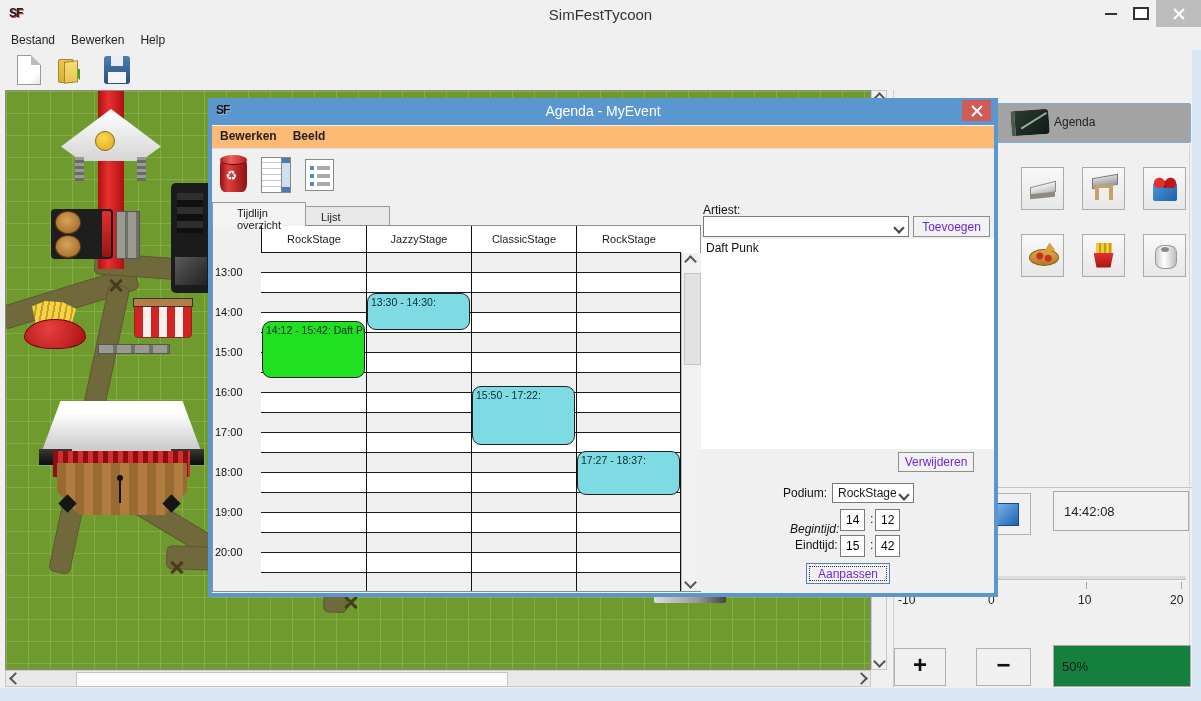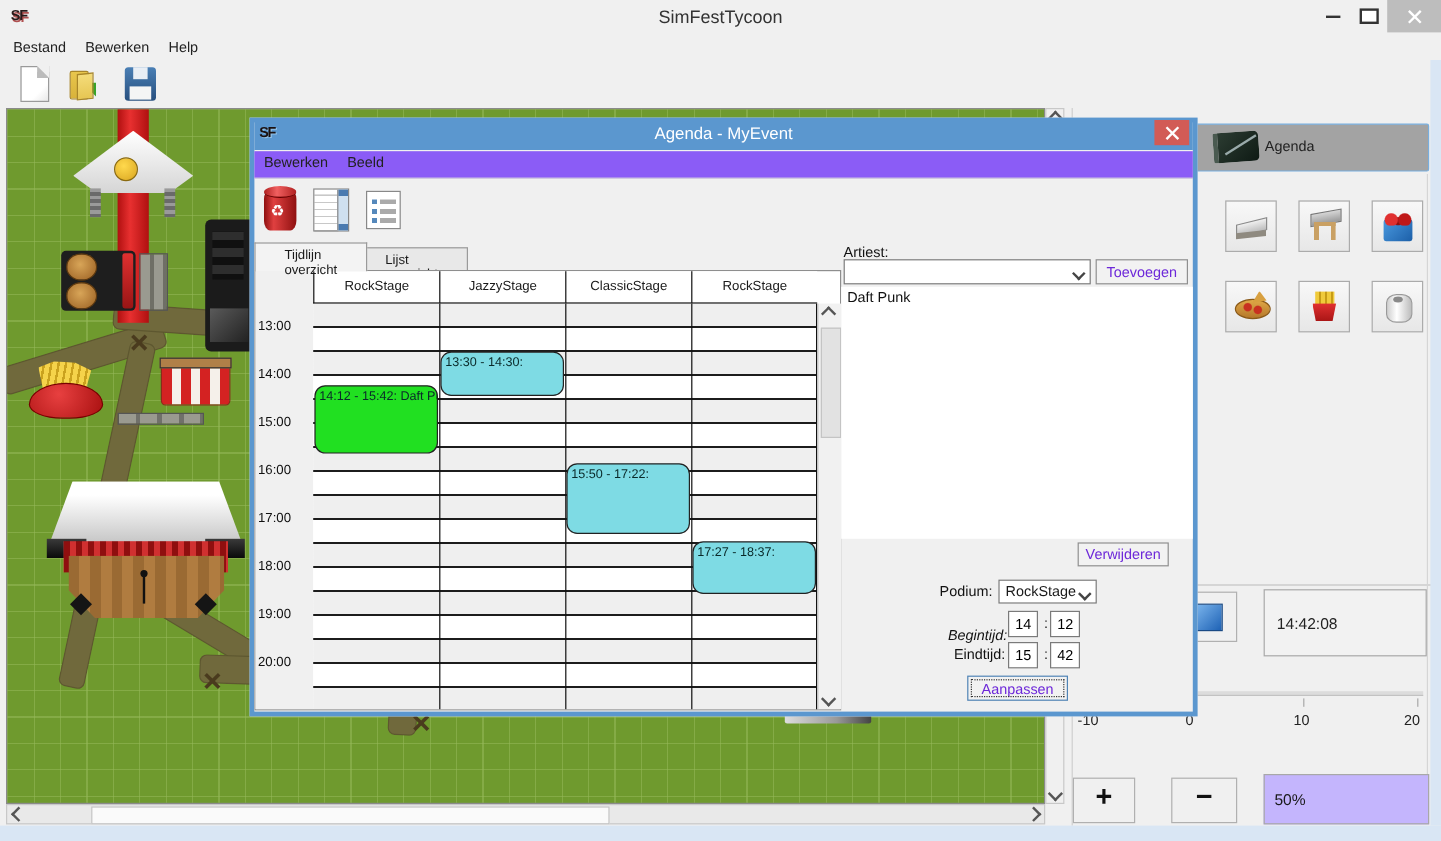--- a/index.html
+++ b/index.html
@@ -112,41 +112,41 @@
   .fries-icon::before{content:"";position:absolute;left:7px;top:0;width:16px;height:12px;
       background:repeating-linear-gradient(90deg,#f0ca3a 0 3px,#c79c15 3px 5px);}
   .fries-icon::after{content:"";position:absolute;left:5px;top:10px;width:20px;height:15px;background:linear-gradient(#e03030,#a81515);clip-path:polygon(0 0,100% 0,85% 100%,15% 100%);}
   .toilet-paper-icon::before{content:"";position:absolute;left:5px;top:2px;width:20px;height:22px;border-radius:40%/30%;
       background:linear-gradient(90deg,#cfcfcf,#ffffff 40%,#bdbdbd);border:1px solid #999;}
   .toilet-paper-icon::after{content:"";position:absolute;left:11px;top:4px;width:8px;height:5px;border-radius:50%;background:#8a8a8a;}
   .panel-divider{position:absolute;left:0;top:397px;width:299px;height:1px;background:#c4c4c4;}
   .panel-edge{position:absolute;left:295px;top:55px;width:1px;height:540px;background:#d5d5d5;}
   .play-btn{position:absolute;left:79px;top:403px;width:56px;height:40px;background:#f0f0f0;border:1px solid #b0b0b0;}
   .play-btn .sq{position:absolute;left:22px;top:9px;width:21px;height:21px;background:linear-gradient(135deg,#7ab4ec,#1e62b5);border:1px solid #1a4a85;}
-  .clock-box{position:absolute;left:159px;top:401px;width:136px;height:56px;background:#f2f2f2;border:1px solid #a8a8a8;
+  .clock-box{position:absolute;left:159px;top:401px;width:136px;height:40px;background:#f2f2f2;border:1px solid #a8a8a8;
       font-size:13px;color:#222;display:flex;align-items:center;padding-left:10px;box-sizing:border-box;}
   .slider-track{position:absolute;left:12px;top:486px;width:280px;height:3px;background:#dcdcdc;border-bottom:1px solid #c2c2c2;}
   .slider-tick{position:absolute;top:492px;width:1px;height:7px;background:#a8a8a8;}
   .tick-label{position:absolute;top:503px;font-size:12px;color:#222;}
   .tick-label:nth-of-type(1){left:4px;} .tick-label:nth-of-type(2){left:94px;}
   .tick-label:nth-of-type(3){left:184px;} .tick-label:nth-of-type(4){left:276px;}
   .zoom-btn{position:absolute;top:558px;height:38px;background:#f0f0f0;border:1px solid #b0b0b0;
       font:bold 24px "Liberation Sans",sans-serif;color:#111;display:flex;align-items:center;justify-content:center;padding-bottom:4px;box-sizing:border-box;}
   #zoom-in{left:0;width:52px;} #zoom-out{left:82px;width:55px;}
-  .zoom-box{position:absolute;left:159px;top:555px;width:138px;height:42px;background:#c4b5fd;border:1px solid #a8a8a8;
+  .zoom-box{position:absolute;left:159px;top:555px;width:138px;height:42px;background:#15803d;border:1px solid #a8a8a8;
       font-size:13px;display:flex;align-items:center;padding-left:8px;box-sizing:border-box;}
   .strip-bottom{position:absolute;left:0;top:688px;width:1201px;height:13px;background:#d9e6f4;}
   .strip-right{position:absolute;left:1192px;top:50px;width:9px;height:638px;background:#d9e6f4;}
   
   #dialog{position:absolute;left:208px;top:98px;width:782px;height:491px;background:#f0f0f0;border:4px solid #5b97cf;}
   .dlg-titlebar{position:absolute;left:0;top:-2px;width:782px;height:25px;background:#5b97cf;}
   .dlg-sf{position:absolute;left:4px;top:3px;width:18px;height:18px;font:bold 12px "Liberation Sans",sans-serif;color:#1a1010;text-shadow:1px 1px 0 #90c0e8;letter-spacing:-1px;}
   .dlg-title{position:absolute;left:0;right:0;top:3px;text-align:center;font-size:14px;color:#fff;}
   .dlg-close{position:absolute;right:3px;top:0;width:29px;height:21px;background:#d25b56;display:flex;align-items:center;justify-content:center;}
-  .dlg-menubar{position:absolute;left:0;top:24px;width:782px;height:22px;background:#8b5cf6;border-bottom:1px solid #ddd;}
+  .dlg-menubar{position:absolute;left:0;top:24px;width:782px;height:22px;background:#fdba74;border-bottom:1px solid #ddd;font-weight:bold;}
   .dlg-toolbar{position:absolute;left:0;top:50px;width:782px;height:46px;display:flex;align-items:center;gap:9px;padding-left:4px;box-sizing:border-box;}
   .trash-icon{position:relative;width:27px;height:34px;background:linear-gradient(90deg,#8f1010,#e04040 30%,#8f1010);border-radius:5px/8px;}
   .trash-icon::before{content:"";position:absolute;left:0;top:-3px;width:27px;height:9px;border-radius:50%;background:linear-gradient(90deg,#b02020,#f06060 40%,#b02020);border-bottom:1px solid #600;}
   .trash-icon::after{content:"♻";position:absolute;left:6px;top:10px;color:#fff;font-size:13px;}
   .tableview-icon{position:relative;width:30px;height:36px;background:#fff;border:1px solid #888;box-sizing:border-box;
       background-image:repeating-linear-gradient(to bottom,#c8c8c8 0 1px,transparent 1px 6px);background-position:0 4px;background-size:20px 100%;background-repeat:no-repeat;}
   .tableview-icon::after{content:"";position:absolute;right:0;top:0;width:8px;height:34px;background:#cfe0f0;border-left:1px solid #888;
       background-image:linear-gradient(#4a7ab0 0 5px,transparent 5px),linear-gradient(to top,#4a7ab0 0 5px,transparent 5px);}
   .listview-icon{position:relative;width:29px;height:32px;background:#fff;border:1px solid #888;box-sizing:border-box;}
   .listview-icon::after{content:"";position:absolute;left:4px;top:6px;width:20px;height:20px;

